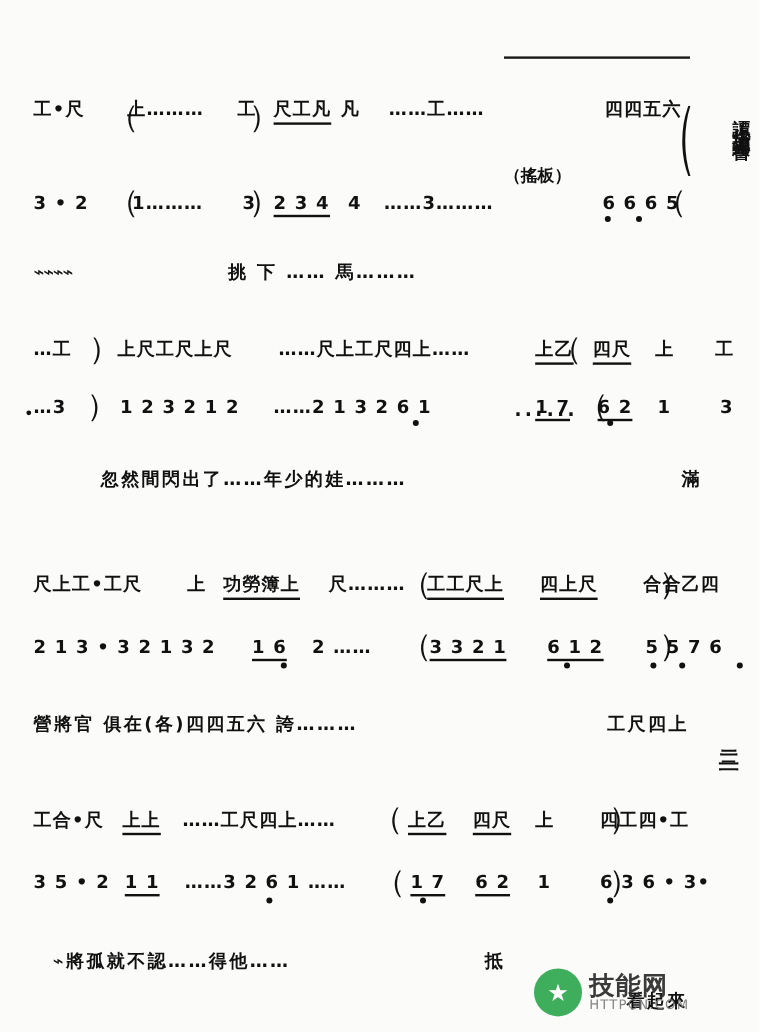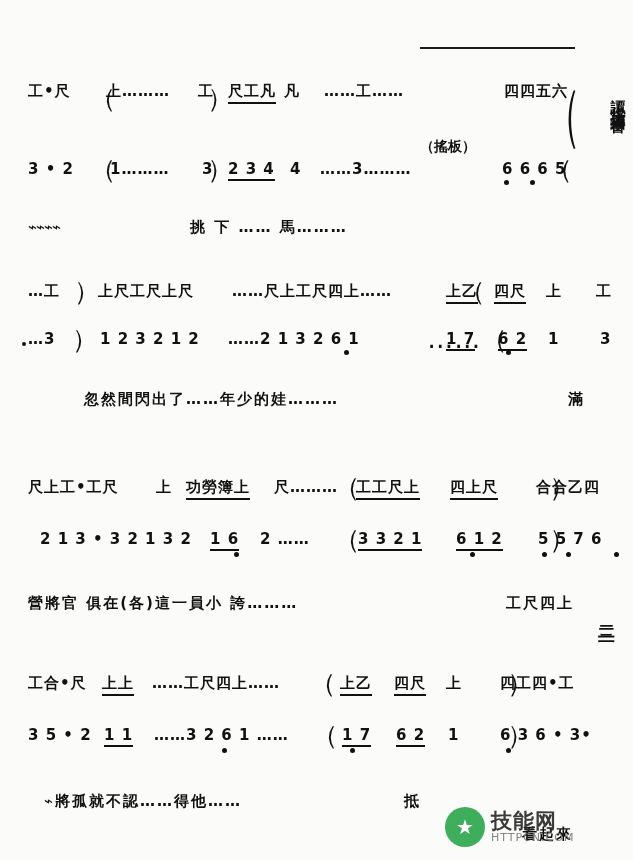--- a/index.html
+++ b/index.html
@@ -264,36 +264,36 @@
       <span class="cell" style="left:128px;">上</span>
       <span class="cell under" style="left:158px;">功勞簿上</span>
       <span class="cell dots-fill" style="left:246px;">尺………</span>
       <span class="cell paren" style="left:306px; top:-4px;">（</span>
       <span class="cell under" style="left:328px;">工工尺上</span>
       <span class="cell under" style="left:422px;">四上尺</span>
       <span class="cell paren" style="left:488px; top:-4px;">）</span>
       <span class="cell" style="left:508px;">合合乙四</span>
     </div>
     <div class="row jianpu" style="margin-top:22px;">
-      <span class="cell" style="left:12px;text-align:center;">2 1 3 • 3 2 1  3 2</span>
+      <span class="cell" style="left:0px;text-align:center;">2 1 3 • 3 2 1  3 2</span>
       <span class="cell under" style="left:182px;">1 6</span>
       <span class="cell" style="left:232px;">2 ……</span>
       <span class="cell paren" style="left:306px; top:-4px;">（</span>
       <span class="cell under" style="left:330px;">3 3 2 1</span>
       <span class="cell under" style="left:428px;">6 1 2</span>
       <span class="cell paren" style="left:488px; top:-4px;">）</span>
       <span class="cell" style="left:510px;">5 5 7 6</span>
       <span class="cell" style="left:206px; top:22px; width:5px; height:5px; border-radius:50%; background:#111;"></span>
       <span class="cell" style="left:442px; top:22px; width:5px; height:5px; border-radius:50%; background:#111;"></span>
       <span class="cell" style="left:514px; top:22px; width:5px; height:5px; border-radius:50%; background:#111;"></span>
       <span class="cell" style="left:538px; top:22px; width:5px; height:5px; border-radius:50%; background:#111;"></span>
       <span class="cell" style="left:586px; top:22px; width:5px; height:5px; border-radius:50%; background:#111;"></span>
     </div>
     <div class="row lyrics" style="margin-top:34px;">
-      <span class="cell" style="left:0px;">營將官   俱在(各)這一員小  誇………</span>
+      <span class="cell" style="left:0px;">營將官   俱在(各)四四五六  誇………</span>
       <span class="cell" style="left:478px;">工尺四上</span>
     </div>
   </div>
 
   <div class="system" style="top:674px;">
     <div class="row gongche">
       <span class="cell" style="left:0px;text-align:center;">工合•尺</span>
       <span class="cell under" style="left:74px;">上上</span>
       <span class="cell dots-fill" style="left:124px;">……工尺四上……</span>
       <span class="cell paren" style="left:282px; top:-4px;">（</span>

